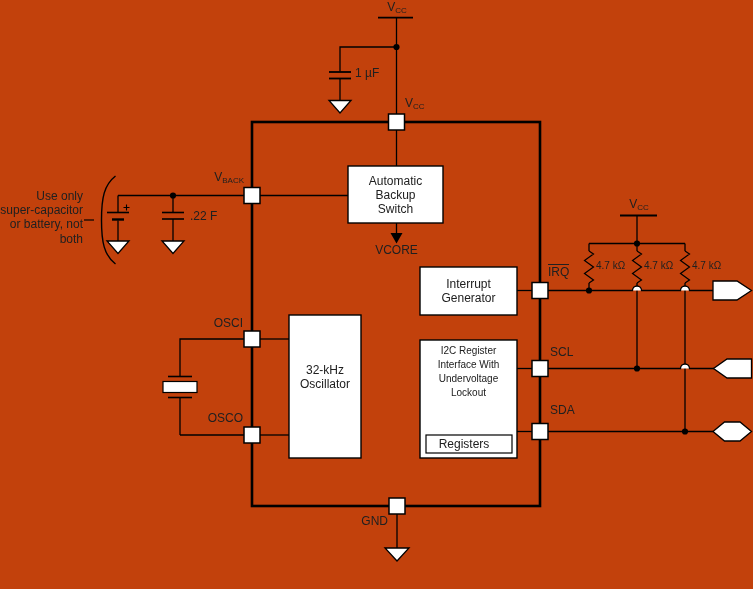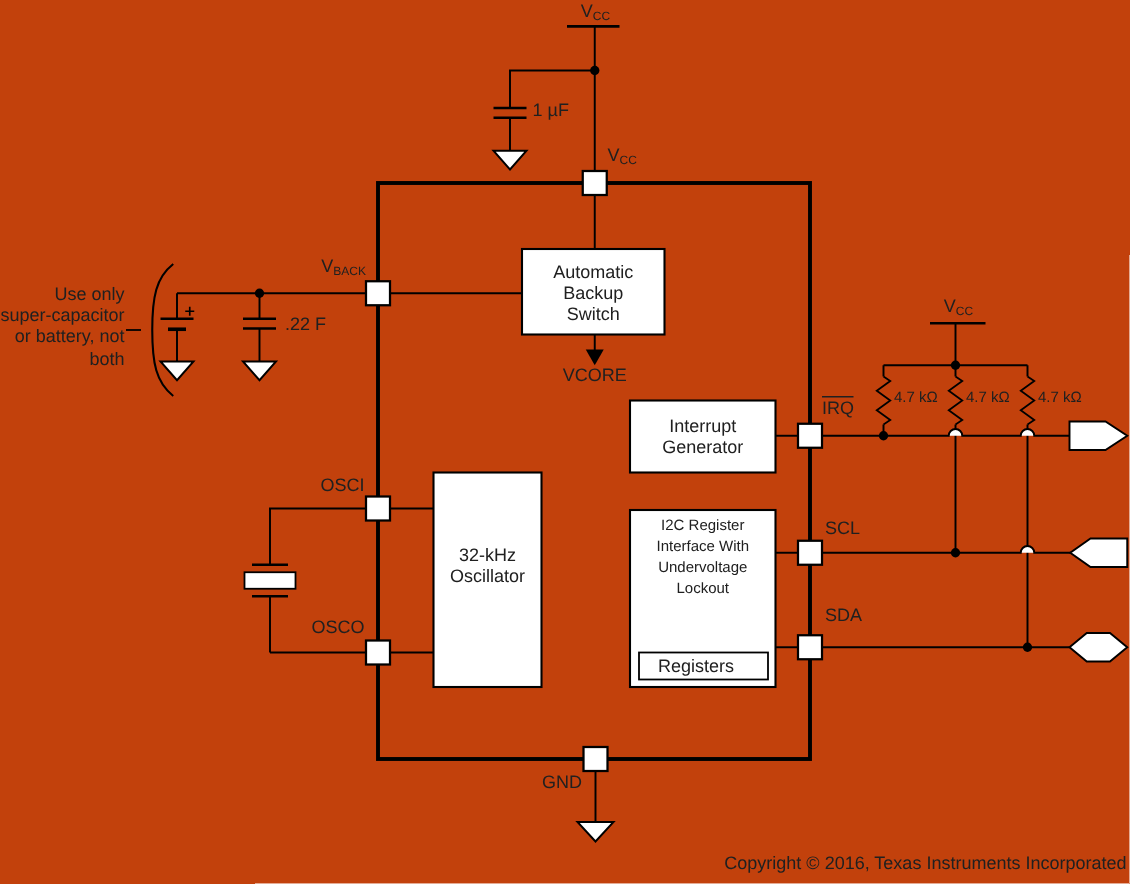--- a/index.html
+++ b/index.html
@@ -190,15 +190,14 @@
 <div class="lbl" style="left:550px;top:404px;">SDA</div>
 
 <div class="lbl ctr" style="left:620px;top:198px;width:38px;"><span>V</span><span class="sub">CC</span></div>
 
 <div class="lbl small" style="left:596px;top:261px;">4.7 kΩ</div>
 <div class="lbl small" style="left:644px;top:261px;">4.7 kΩ</div>
 <div class="lbl small" style="left:692px;top:261px;">4.7 kΩ</div>
 
 <div class="lbl rt" style="left:354px;top:515px;width:34px;">GND</div>
 
-<div class="lbl rt" style="left:420px;top:569px;width:331px;">Copyright © 2016, Texas Instruments Incorporated</div>
 
 </div>
 
 </body></html>

